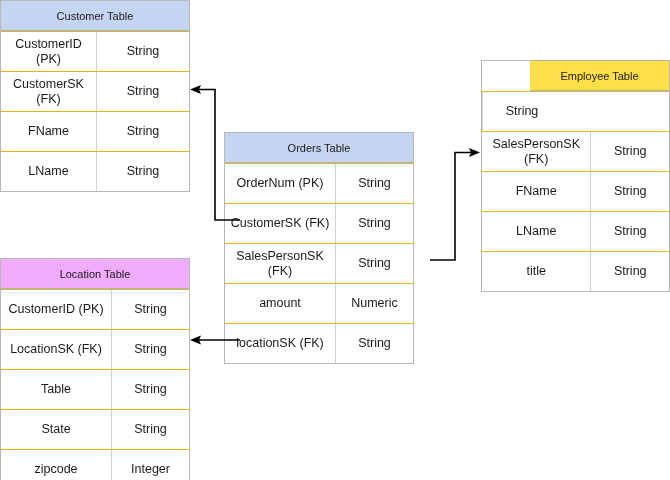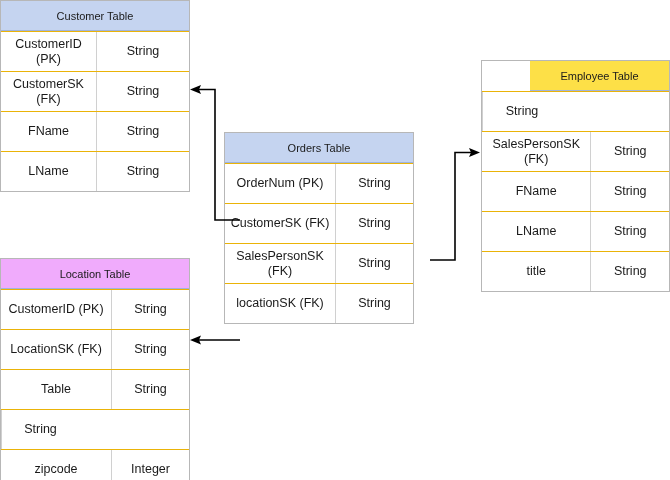--- a/index.html
+++ b/index.html
@@ -124,20 +124,21 @@
     </div>
     <div class="entity-row">
       <div class="cell-name">LocationSK (FK)</div>
       <div class="cell-type">String</div>
     </div>
     <div class="entity-row">
       <div class="cell-name">Table</div>
       <div class="cell-type">String</div>
     </div>
     <div class="entity-row">
+      <div class="cell-name">State</div>
       <div class="cell-type">String</div>
     </div>
     <div class="entity-row">
       <div class="cell-name">zipcode</div>
       <div class="cell-type">Integer</div>
     </div>
   </div>
 
   <div class="entity split-110-o" id="tbl-orders" style="left:224px; top:132px; width:190px;">
     <div class="entity-header" style="background:#c5d4f0;">Orders Table</div>
@@ -146,20 +147,24 @@
       <div class="cell-name">OrderNum (PK)</div>
       <div class="cell-type">String</div>
     </div>
     <div class="entity-row">
       <div class="cell-name">CustomerSK (FK)</div>
       <div class="cell-type">String</div>
     </div>
     <div class="entity-row">
       <div class="cell-name">SalesPersonSK (FK)</div>
       <div class="cell-type">String</div>
+    </div>
+    <div class="entity-row">
+      <div class="cell-name">amount</div>
+      <div class="cell-type">Numeric</div>
     </div>
     <div class="entity-row">
       <div class="cell-name">locationSK (FK)</div>
       <div class="cell-type">String</div>
     </div>
   </div>
 
   <div class="entity split-109" id="tbl-employee" style="left:481px; top:60px; width:189px;">
     <div class="entity-header" style="background:#fde047;margin-left:48px;">Employee Table</div>
 

